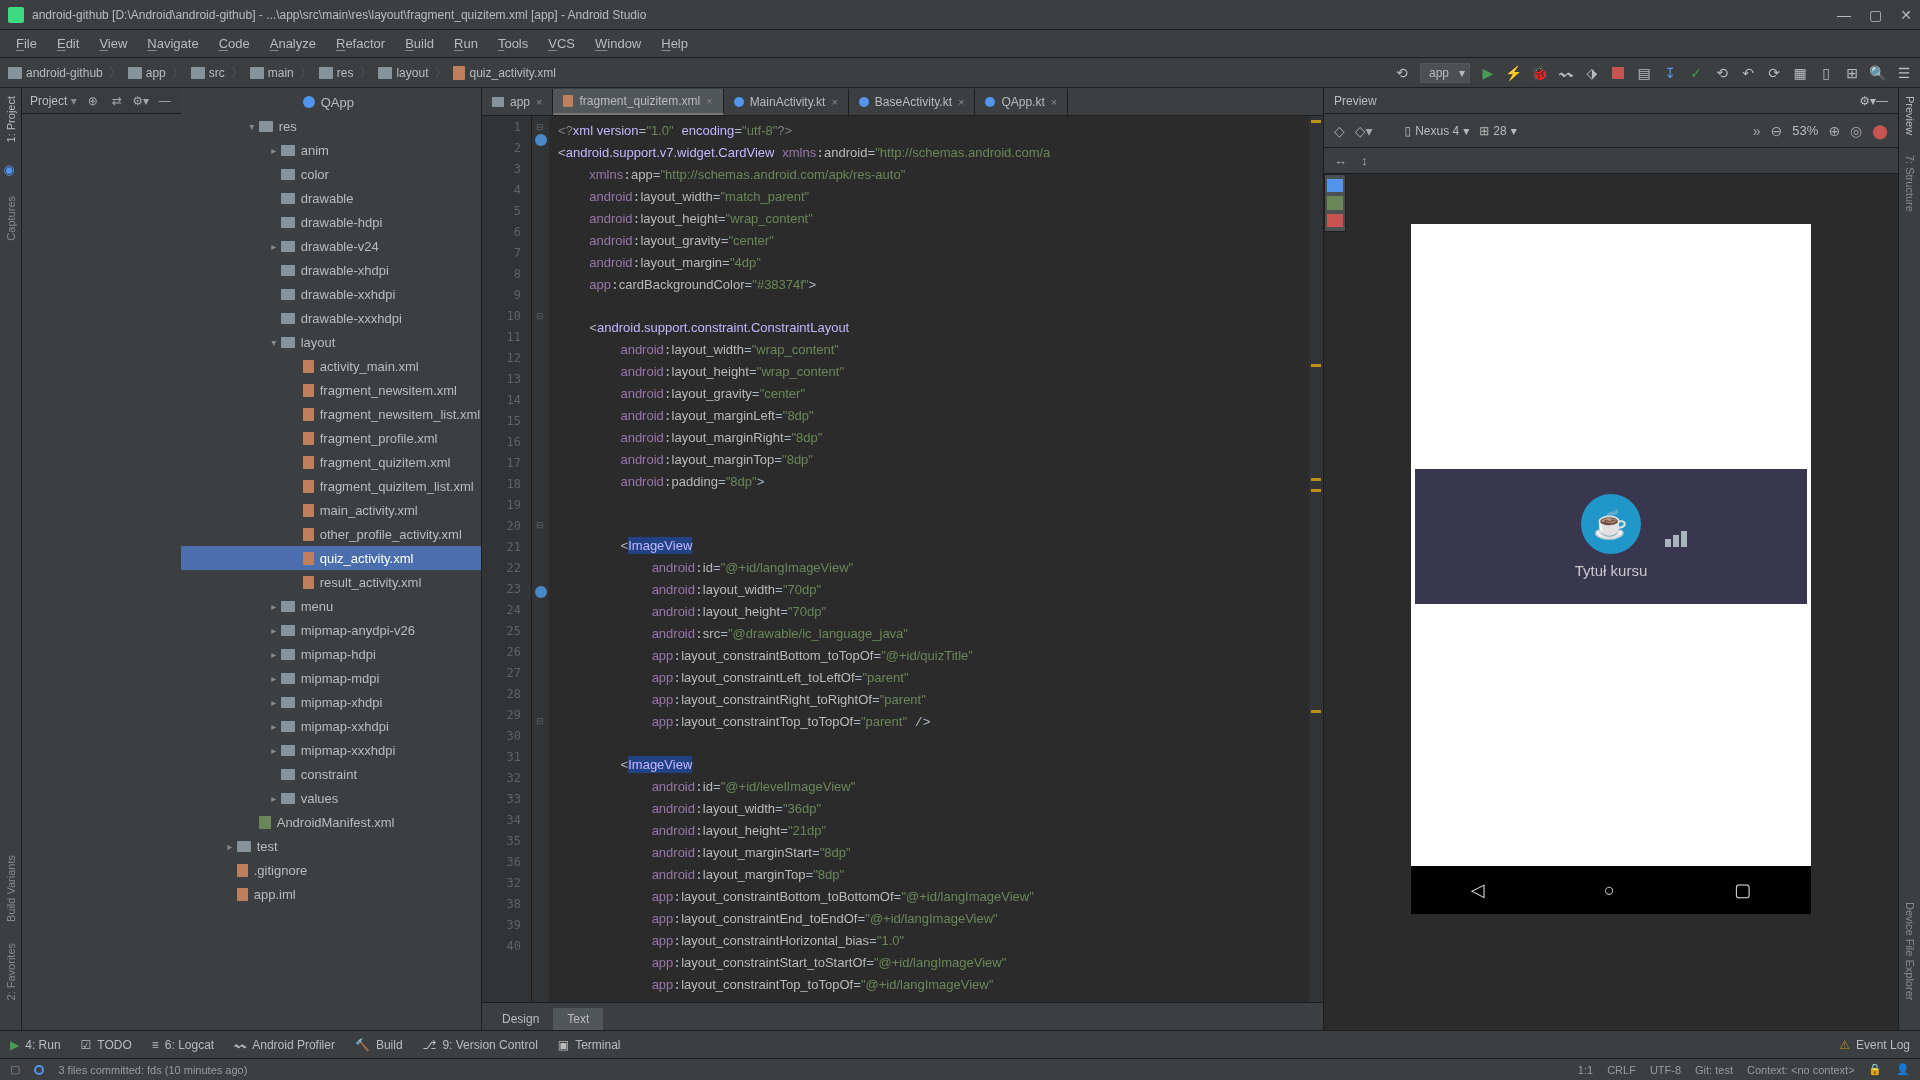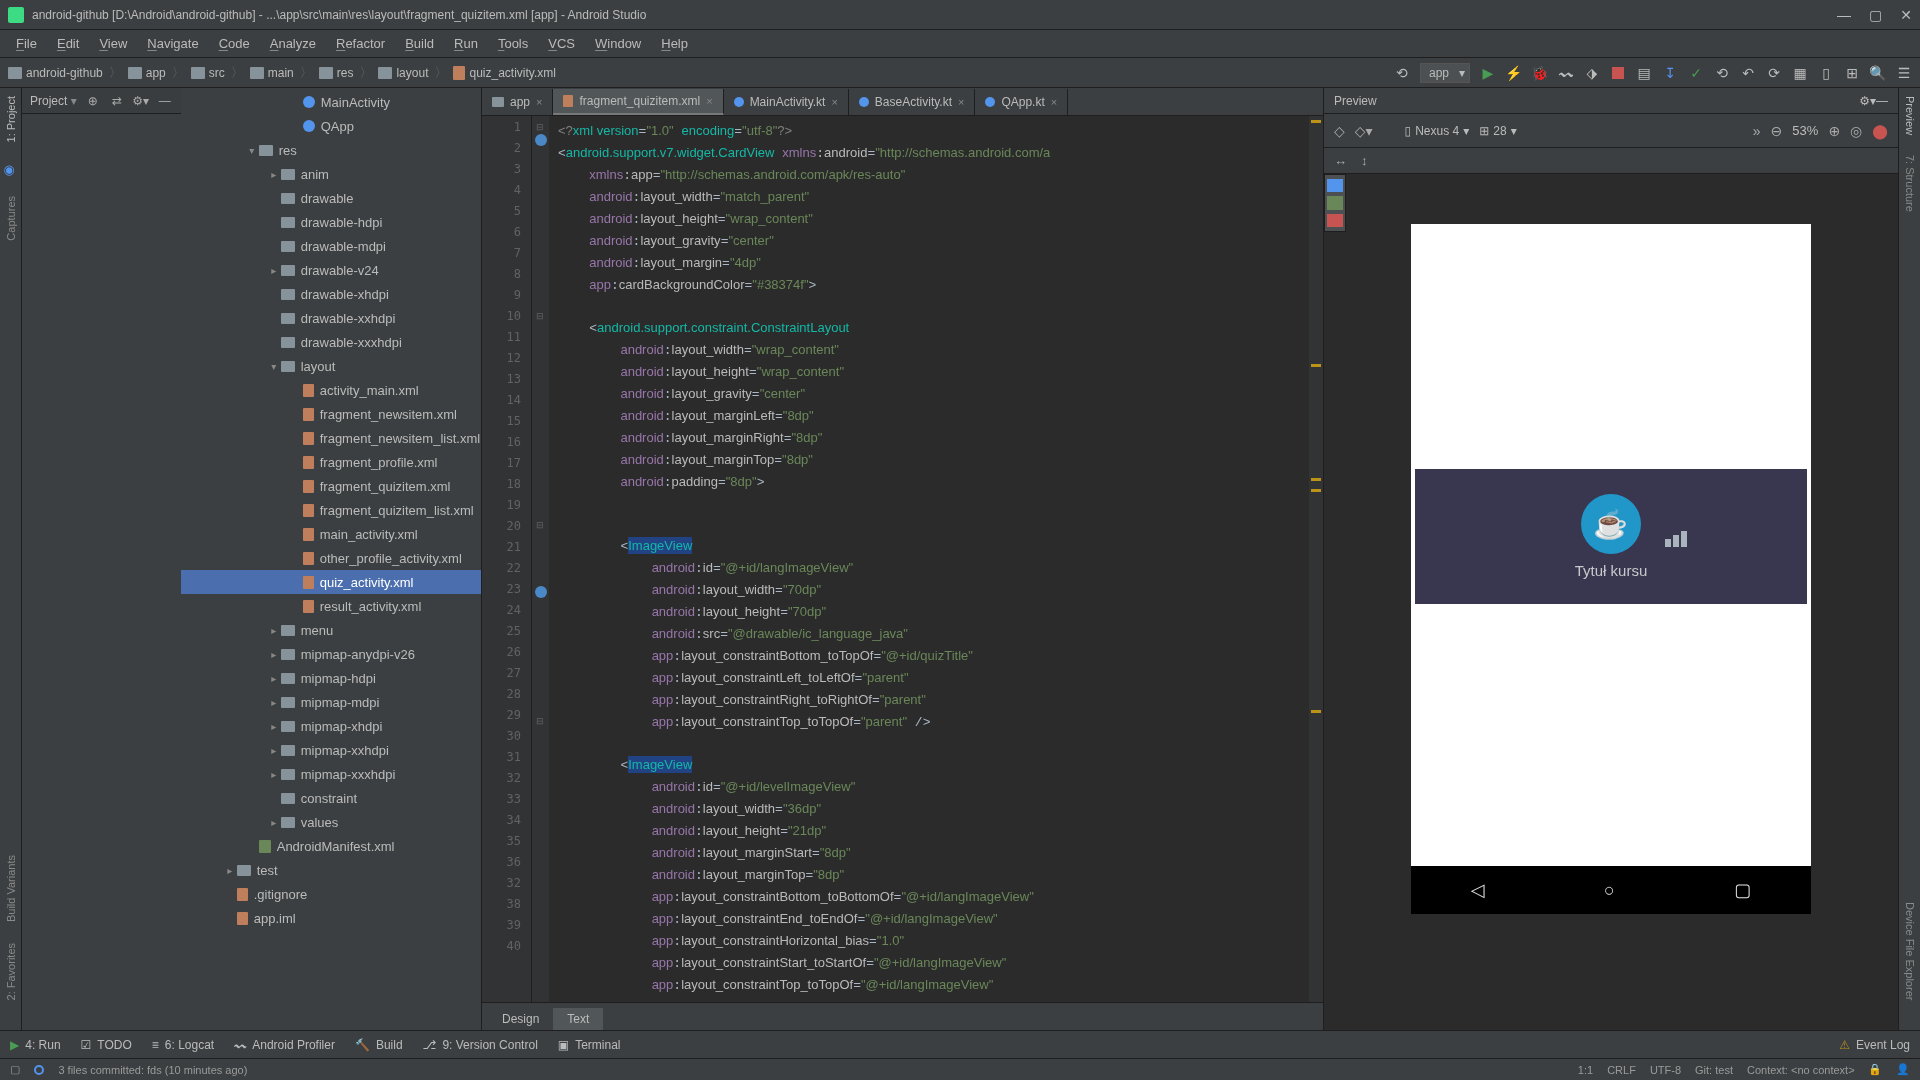--- a/index.html
+++ b/index.html
@@ -73,21 +73,21 @@
 
 .editor-body { flex: 1; display: flex; position: relative; }
 
 .gutter { width: 50px; background: #313335; border-right: 1px solid #1e1e1e; padding-top: 4px; }
 .gutter .ln { height: 21px; text-align: right; padding-right: 10px; color: #606366; font-size: 12px; font-family: Consolas, monospace; }
 .gutter-marks { width: 18px; background: #313335; border-right: 1px solid #2b2b2b; padding-top: 4px; position: relative; }
 .gutter-marks .mark { width: 12px; height: 12px; border-radius: 50%; background: #4a88c7; margin: 4px auto; }
 .gutter-marks .fold { position: absolute; left: 4px; color: #606366; font-size: 9px; }
 
 .code { flex: 1; font-family: Consolas, "Courier New", monospace; font-size: 13px; line-height: 21px; padding: 4px 8px; white-space: pre; overflow: hidden; background: #2b2b2b; }
-.code .tag { color: #14b8a6; }
+.code .tag { color: #c4b5fd; }
 .code .attr-ns { color: #9876aa; }
 .code .attr { color: #bababa; }
 .code .str { color: #6a8759; }
 .code .com { color: #808080; }
 .code .highlight { background: #214283; padding: 1px 0; }
 
 .error-stripe { width: 14px; background: #313335; position: relative; }
 .error-stripe .warn { position: absolute; left: 2px; width: 10px; height: 3px; background: #be9117; }
 
 
@@ -237,57 +237,51 @@
       <div class="hdr-icon">⊕</div>
       <div class="hdr-icon">⇄</div>
       <div class="hdr-icon">⚙▾</div>
       <div class="hdr-icon">—</div>
     </div>
     <div class="tree" id="tree">
         <div class="tree-item">
           <span class="indent" style="width: 108px;"></span>
           <span class="arrow"></span>
           <span class="ticon kt"></span>
-          <span>MainActivity</span>
-        </div>
-        <div class="tree-item">
-          <span class="indent" style="width: 108px;"></span>
-          <span class="arrow"></span>
-          <span class="ticon kt"></span>
           <span>QApp</span>
         </div>
         <div class="tree-item">
           <span class="indent" style="width: 64px;"></span>
           <span class="arrow">▾</span>
           <span class="ticon folder"></span>
           <span>res</span>
         </div>
         <div class="tree-item">
           <span class="indent" style="width: 86px;"></span>
           <span class="arrow">▸</span>
           <span class="ticon folder"></span>
           <span>anim</span>
         </div>
         <div class="tree-item">
           <span class="indent" style="width: 86px;"></span>
           <span class="arrow"></span>
           <span class="ticon folder"></span>
+          <span>color</span>
+        </div>
+        <div class="tree-item">
+          <span class="indent" style="width: 86px;"></span>
+          <span class="arrow"></span>
+          <span class="ticon folder"></span>
           <span>drawable</span>
         </div>
         <div class="tree-item">
           <span class="indent" style="width: 86px;"></span>
           <span class="arrow"></span>
           <span class="ticon folder"></span>
           <span>drawable-hdpi</span>
-        </div>
-        <div class="tree-item">
-          <span class="indent" style="width: 86px;"></span>
-          <span class="arrow"></span>
-          <span class="ticon folder"></span>
-          <span>drawable-mdpi</span>
         </div>
         <div class="tree-item">
           <span class="indent" style="width: 86px;"></span>
           <span class="arrow">▸</span>
           <span class="ticon folder"></span>
           <span>drawable-v24</span>
         </div>
         <div class="tree-item">
           <span class="indent" style="width: 86px;"></span>
           <span class="arrow"></span>

